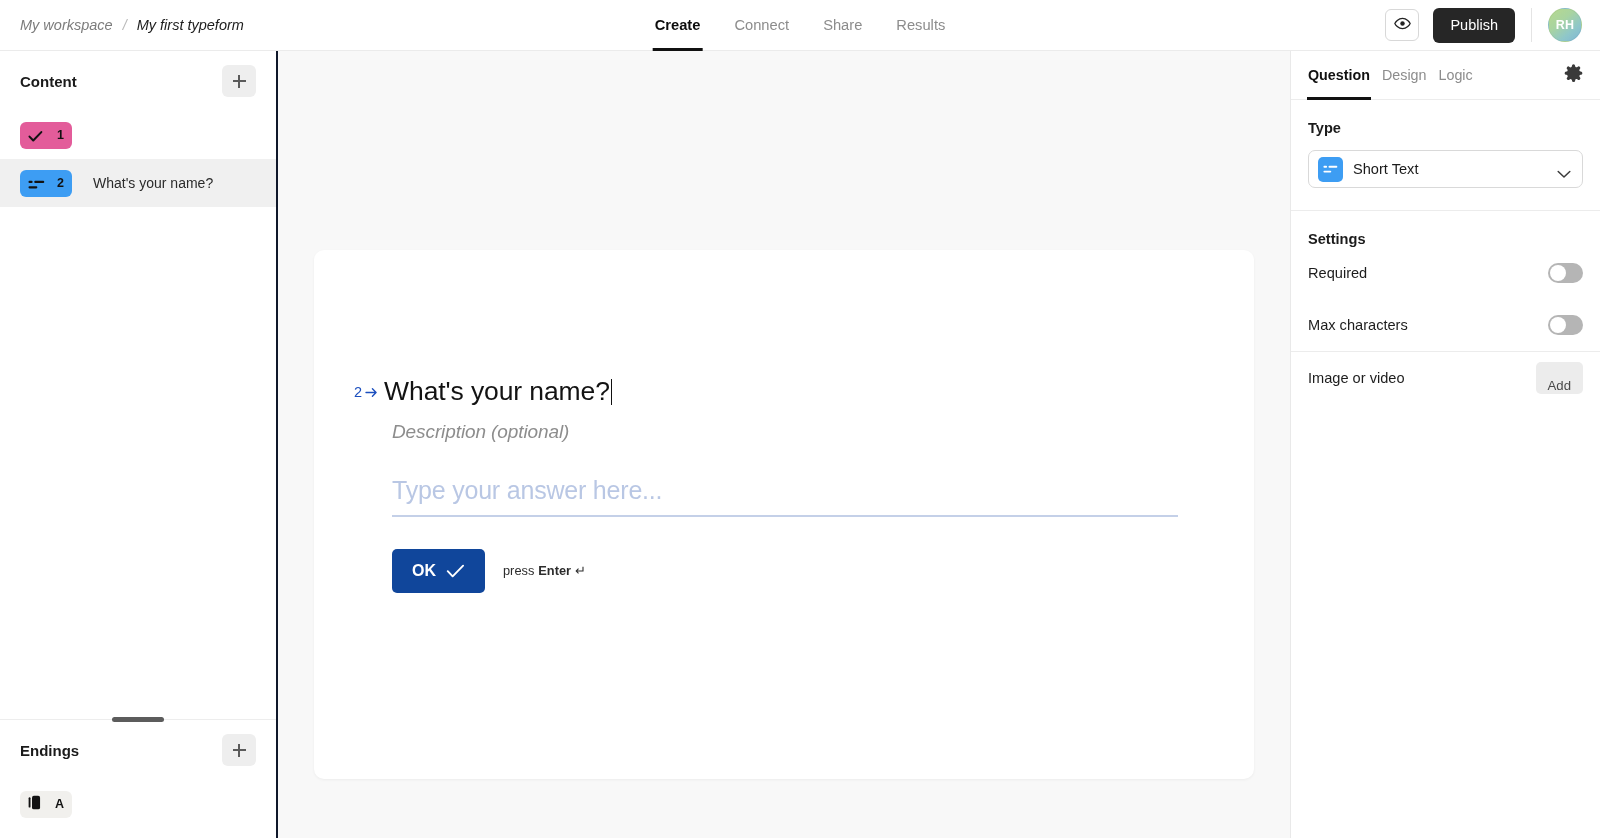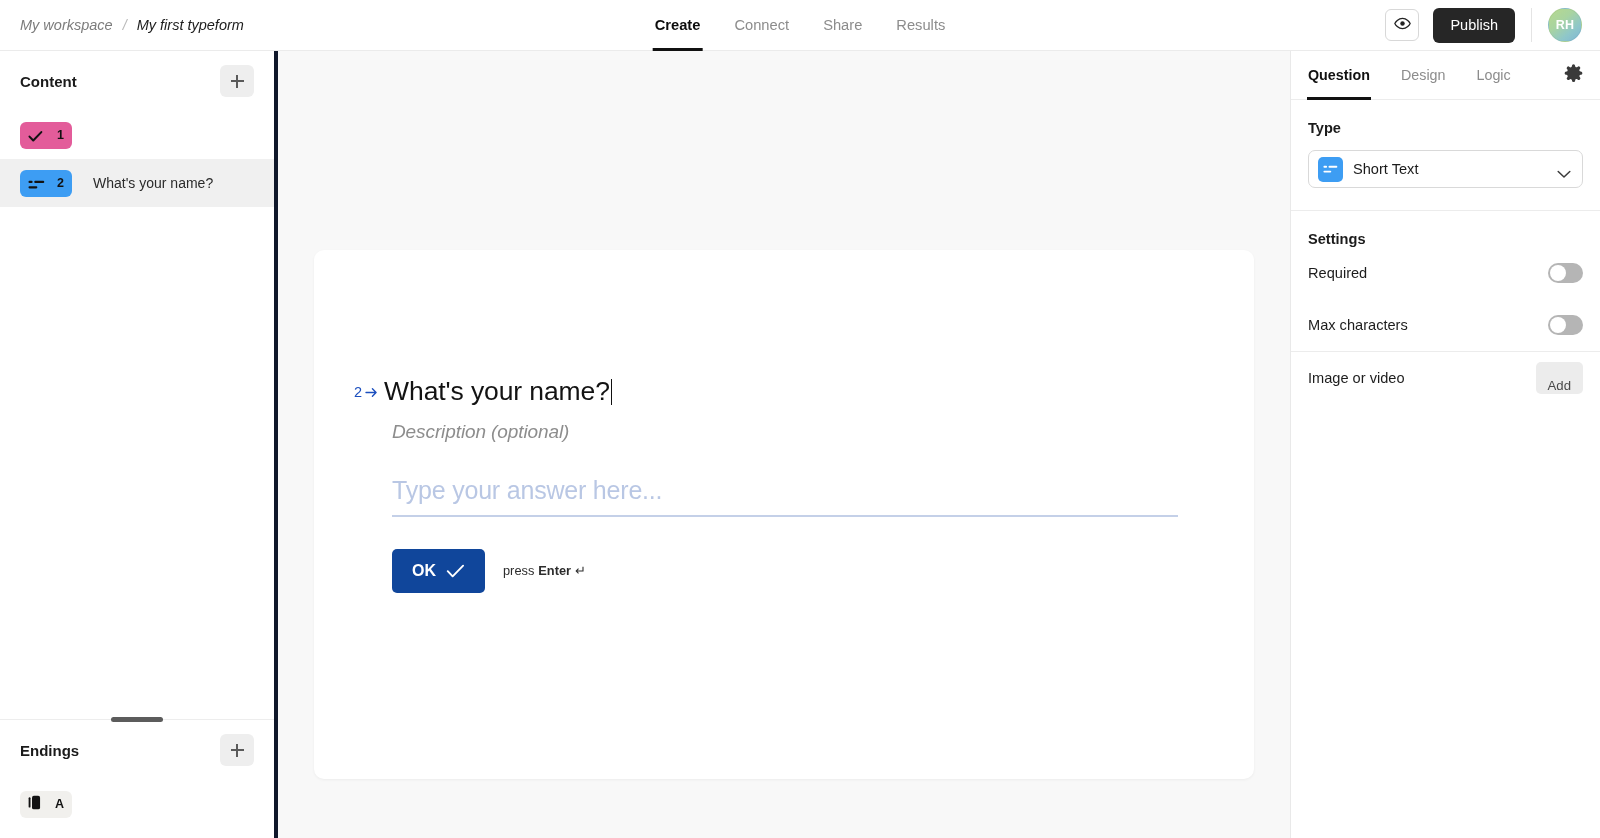--- a/index.html
+++ b/index.html
@@ -60,21 +60,21 @@
     color: #ffffff; font-size: 12.5px; font-weight: 700; letter-spacing: .3px;
     border: 1px solid rgba(0,0,0,.04);
   }
 
   
   .body { flex: 1; display: flex; min-height: 0; }
 
   
   .sidebar {
     width: 278px; min-width: 278px; background: #fff;
-    border-right: 4px solid #0f172a;
+    border-right: 2px solid #0f172a;
     display: flex; flex-direction: column; position: relative;
   }
   .panel-head {
     height: 60px; display: flex; align-items: center;
     padding: 0 20px; justify-content: space-between;
   }
   .panel-title { font-size: 15px; font-weight: 700; color: #1b1b1b; }
   .add-btn {
     width: 34px; height: 32px; border-radius: 6px; background: #eeeeee;
     display: flex; align-items: center; justify-content: center;
@@ -165,21 +165,21 @@
   .press-enter { font-size: 12.8px; color: #2c2c2c; display: flex; align-items: center; gap: 4px; }
   .press-enter b { font-weight: 700; }
   .press-enter .ret { font-size: 13px; }
 
   
   .rpanel {
     width: 310px; min-width: 310px; background: #fff;
     border-left: 1px solid #e9e9e9; display: flex; flex-direction: column;
   }
   .rp-tabs {
-    height: 49px; display: flex; align-items: center; gap: 31px;
+    height: 49px; display: flex; align-items: center; gap: 12px;
     padding: 0 17px; border-bottom: 1px solid #ececec; position: relative;
   }
   .rp-tab {
     font-size: 14.3px; color: #8c8c8c; height: 49px; display: flex; align-items: center;
     position: relative; cursor: pointer;
   }
   .rp-tab.active { color: #111; font-weight: 700; }
   .rp-tab.active::after {
     content: ""; position: absolute; bottom: 0; left: -1px; right: -1px; height: 2.5px; background: #111;
   }

